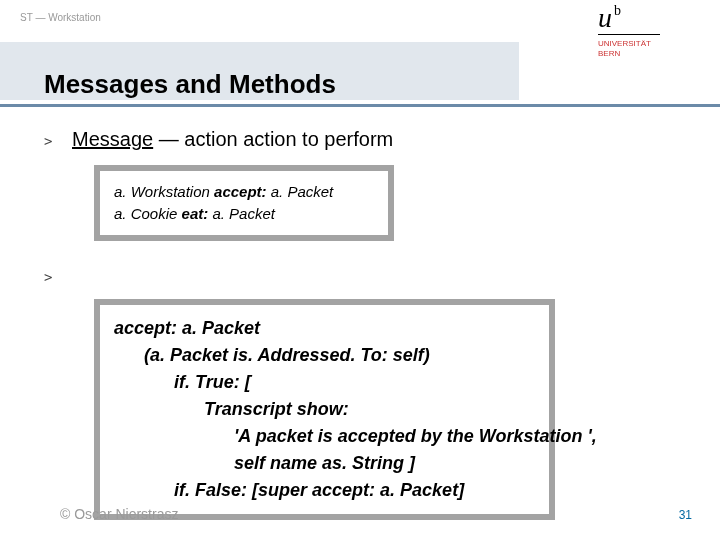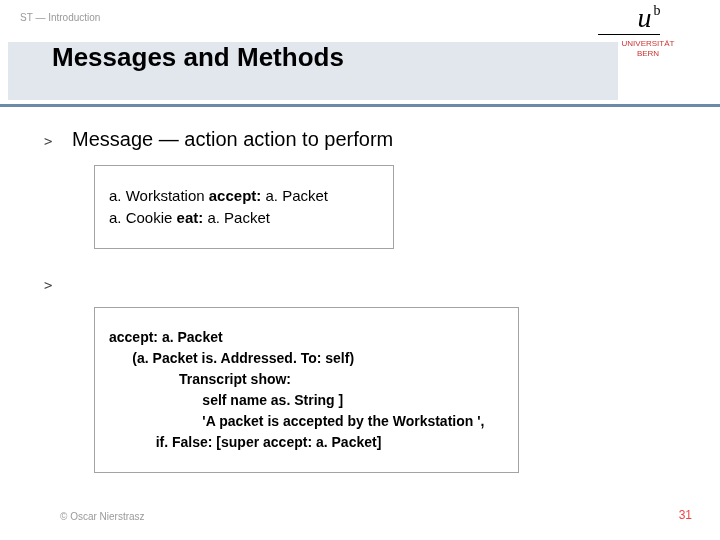--- a/index.html
+++ b/index.html
@@ -1,45 +1,45 @@
 <!DOCTYPE html>
 <html><head>
 <meta charset="utf-8">
 <style>
   * { box-sizing: border-box; margin: 0; padding: 0; }
   html, body { width: 720px; height: 540px; font-family: Arial, Helvetica, sans-serif; background: #fff; overflow: hidden; }
   .slide { position: relative; width: 720px; height: 540px; }
   .header-label { position: absolute; top: 12px; left: 20px; font-size: 10px; color: #9a9a9a; font-weight: 500; }
-  .logo { position: absolute; top: 4px; right: 22px; width: 100px; text-align: center; }
+  .logo { position: absolute; top: 4px; right: 22px; width: 100px; text-align: left; }
   .logo-u { font-family: Georgia, 'Times New Roman', serif; font-style: italic; font-size: 28px; color: #000; line-height: 1; display: inline-block; position: relative; }
   .logo-b { font-family: Georgia, 'Times New Roman', serif; font-size: 14px; color: #000; position: relative; top: -12px; left: 2px; }
   .logo-line { width: 62px; height: 1px; background: #000; margin-top: 2px; margin-bottom: 4px; }
   .logo-text { font-size: 8px; color: #c33; line-height: 1.2; }
-  .title-band { position: absolute; top: 42px; left: 8px; width: 610px; height: 58px; background: #e1e7ed; display: flex; align-items: flex-start; padding-left: 44px; }
+  .title-band { position: absolute; top: 42px; left: 0; width: 519px; height: 58px; background: #e1e7ed; display: flex; align-items: flex-end; padding-left: 44px; }
   .title-band h1 { font-size: 26px; font-weight: bold; color: #000; }
   .accent-bar { position: absolute; top: 104px; left: 0; width: 720px; height: 3px; background: #6b8aa8; }
   .content { position: absolute; top: 128px; left: 44px; width: 630px; }
   .bullet-row { display: flex; align-items: baseline; margin-bottom: 14px; }
   .bullet-mark { font-family: Consolas, monospace; font-size: 14px; color: #444; width: 28px; flex-shrink: 0; }
   .bullet-text { font-size: 20px; color: #000; }
-  .term-underline { }
-  .code-box { border: 1px solid #a3a3a3; padding: 19px 14px; margin-left: 50px; margin-bottom: 28px; }
+  .term-underline { text-decoration: underline; }
+  .code-box { border: 6px solid #a3a3a3; padding: 10px 14px; margin-left: 50px; margin-bottom: 28px; font-style: italic; }
   .code-box.small { width: 300px; font-size: 15px; line-height: 1.45; }
-  .code-box.large { width: 425px; font-size: 14px; line-height: 1.5; }
+  .code-box.large { width: 461px; font-size: 18px; line-height: 1.5; }
   .code-line { white-space: pre; font-family: Arial, Helvetica, sans-serif; }
   .kw { font-weight: bold; }
-  .footer-copy { position: absolute; bottom: 18px; left: 60px; font-size: 10px; color: #9a9a9a; }
-  .footer-num { position: absolute; bottom: 18px; right: 28px; font-size: 12px; color: #ef4444; }
+  .footer-copy { position: absolute; bottom: 18px; left: 60px; font-size: 14px; color: #9a9a9a; }
+  .footer-num { position: absolute; bottom: 18px; right: 28px; font-size: 12px; color: #0369a1; }
 </style>
 </head>
 <body>
 
 <div class="slide">
 
-  <div class="header-label">ST — Introduction</div>
+  <div class="header-label">ST — Workstation</div>
 
   <div class="logo">
     <span class="logo-u">u</span><span class="logo-b">b</span>
     <div class="logo-line"></div>
     <div class="logo-text">UNIVERSITÄT</div>
     <div class="logo-text">BERN</div>
   </div>
 
   <div class="title-band">
     <h1>Messages and Methods</h1>
@@ -60,23 +60,24 @@
       <div class="code-line"><span>a. Cookie </span><span class="kw">eat:</span><span> a. Packet</span></div>
     </div>
 
     <div class="bullet-row">
       <span class="bullet-mark">&gt;</span>
     </div>
 
     <div class="code-box large">
       <div class="code-line kw"><span>accept:</span><span style="font-weight:bold"> a. Packet</span></div>
       <div class="code-line kw">      (a. Packet is. Addressed. To: self)</div>
+      <div class="code-line kw">            if. True: [</div>
       <div class="code-line kw">                  Transcript show:</div>
+      <div class="code-line kw">                        'A packet is accepted by the Workstation ',</div>
       <div class="code-line kw">                        self name as. String ]</div>
-      <div class="code-line kw">                        'A packet is accepted by the Workstation ',</div>
       <div class="code-line kw">            if. False: [super accept: a. Packet]</div>
     </div>
 
   </div>
 
   <div class="footer-copy">© Oscar Nierstrasz</div>
   <div class="footer-num">31</div>
 
 </div>
 

